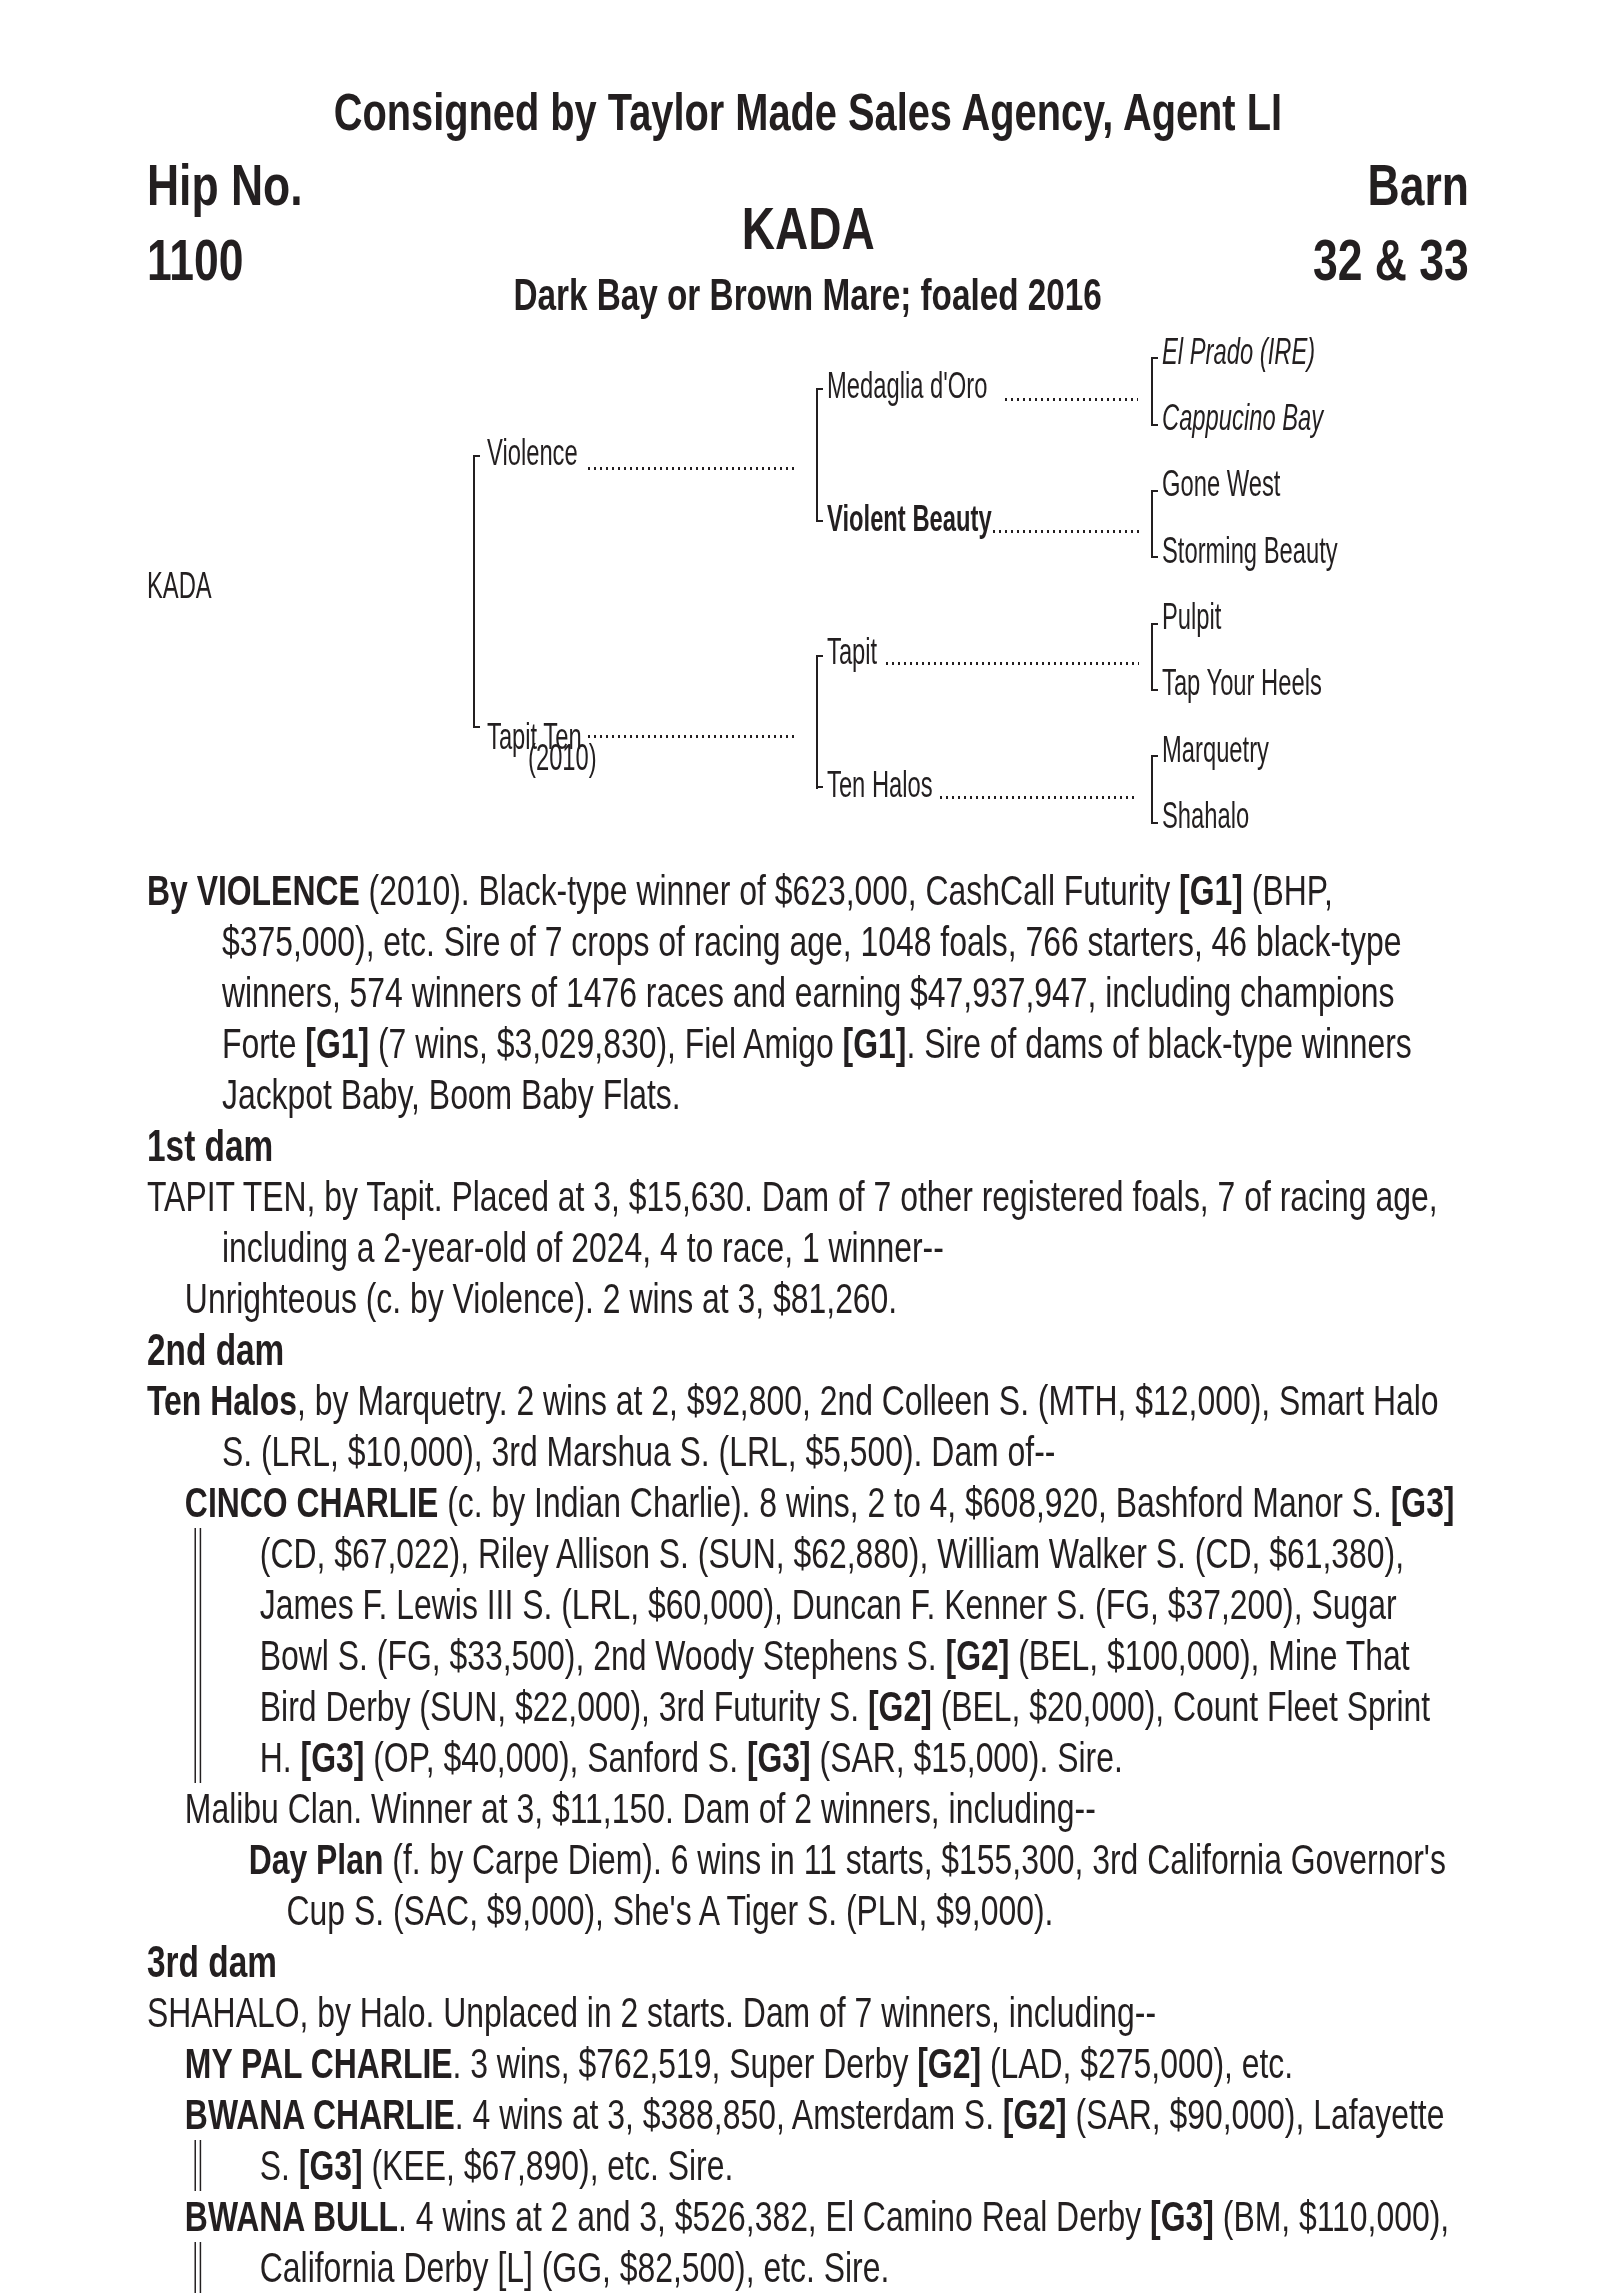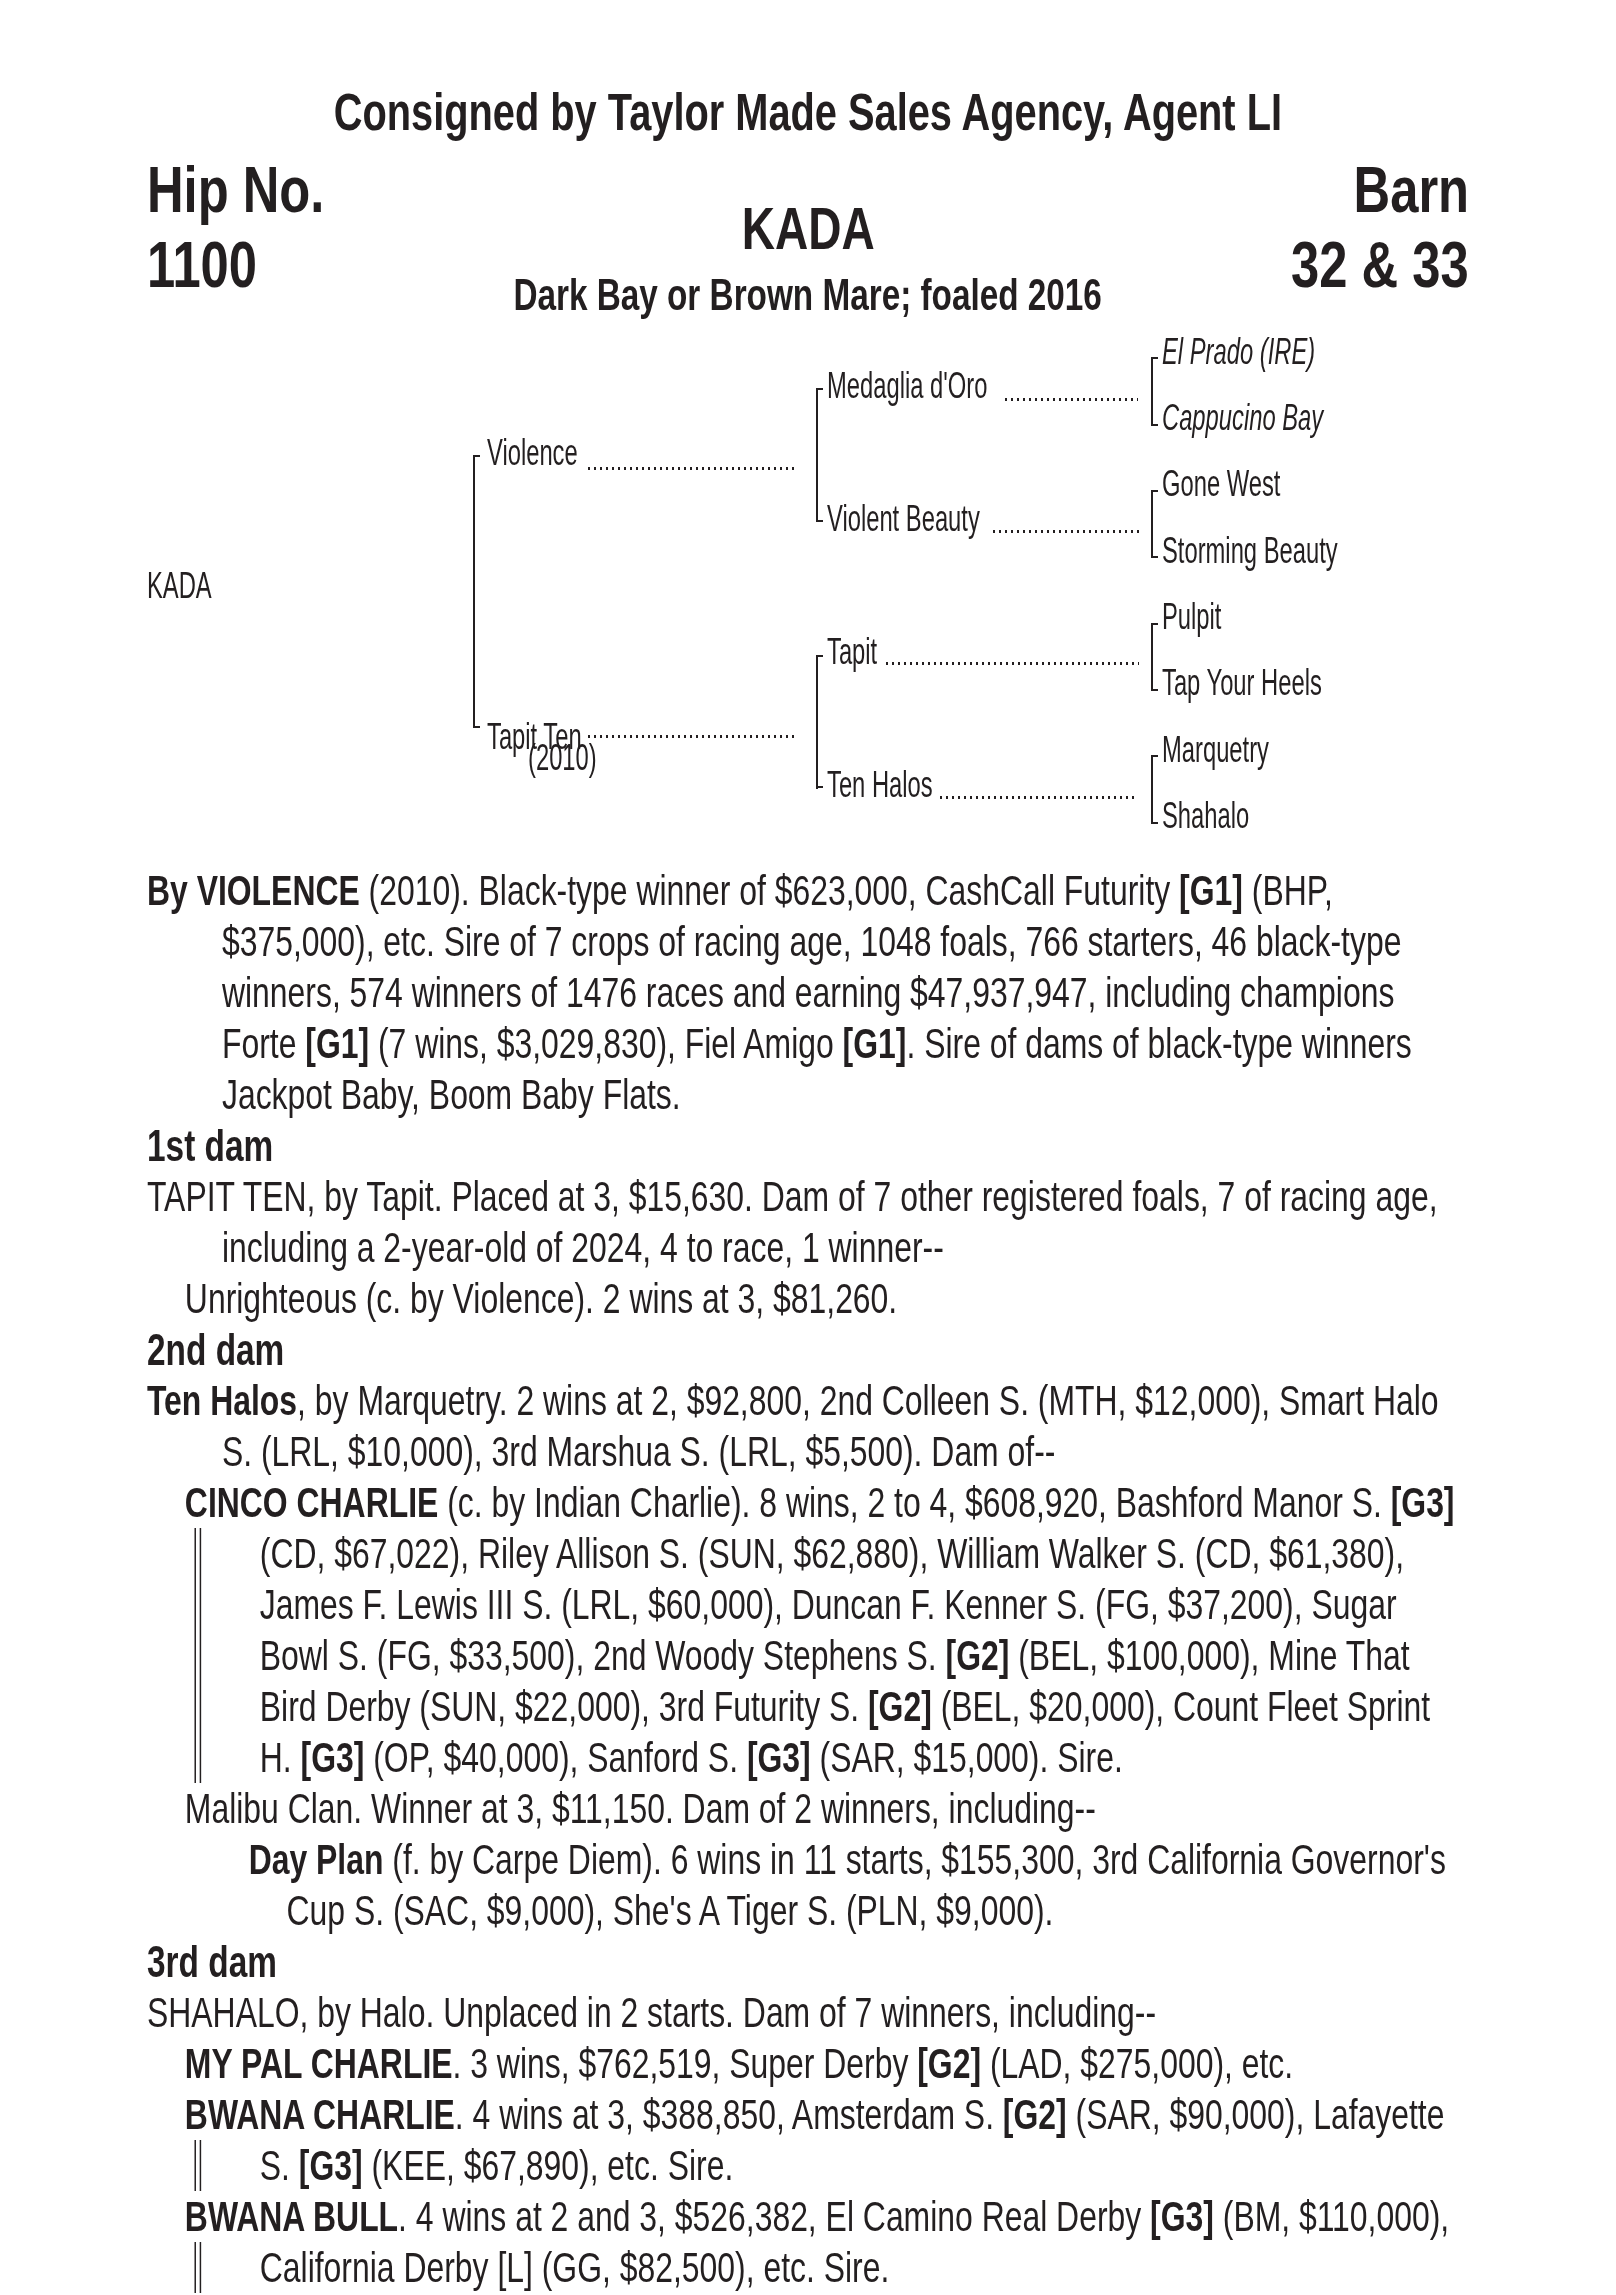--- a/index.html
+++ b/index.html
@@ -4,21 +4,21 @@
 <style>
   html, body { margin: 0; padding: 0; background: #ffffff; }
   body { width: 1616px; height: 3227px; position: relative; overflow: hidden; color: #231f20;
          font-family: "Liberation Sans", sans-serif; }
   .abs { position: absolute; white-space: nowrap; }
   .b { font-weight: bold; }
 
   
   #consignor { left: 0; width: 1616px; top: 83px; text-align: center; font-size: 51px; font-weight: bold; }
   #consignor span { display: inline-block; transform: scaleX(0.78); transform-origin: center top; }
-  .hdr { font-size: 65px; font-weight: bold; }
+  .hdr { font-size: 57px; font-weight: bold; }
   .hdr span { display: inline-block; transform: scaleX(0.78); }
   #hip-label { left: 147px; top: 152px; } #hip-label span { transform-origin: left top; }
   #hip-no { left: 147px; top: 227px; text-decoration: underline; } #hip-no span { transform-origin: left top; }
   #barn-label { right: 147px; top: 152px; } #barn-label span { transform-origin: right top; }
   #barn-no { right: 147px; top: 227px; } #barn-no span { transform-origin: right top; }
   #horse-name { left: 0; width: 1616px; top: 195px; text-align: center; font-size: 59px; font-weight: bold; }
   #horse-name span { display: inline-block; transform: scaleX(0.78); transform-origin: center top; }
   #description { left: 0; width: 1616px; top: 269px; text-align: center; font-size: 45px; font-weight: bold; }
   #description span { display: inline-block; transform: scaleX(0.74); transform-origin: center top; }
 
@@ -65,21 +65,21 @@
 
   <div class="line" style="left:816px; top:388px; width:1.8px; height:134px;"></div>
   <div class="line" style="left:816px; top:388px; width:7.3px; height:1.8px;"></div>
   <div class="line" style="left:816px; top:520px; width:7.3px; height:1.8px;"></div>
   <div class="line" style="left:816px; top:655px; width:1.8px; height:134px;"></div>
   <div class="line" style="left:816px; top:655px; width:7.3px; height:1.8px;"></div>
   <div class="line" style="left:816px; top:786px; width:7.3px; height:1.8px;"></div>
 
   <div class="abs ped" style="left:827px; top:365px;"><span class="t">Medaglia d'Oro</span></div>
   <div class="dots" style="left:1005px; top:398px; width:133px;"></div>
-  <div class="abs ped" style="left:827px; top:498px;"><span class="t">Violent Beauty</span></div>
+  <div class="abs ped" style="left:827px; top:498px;font-weight:bold;"><span class="t">Violent Beauty</span></div>
   <div class="dots" style="left:993px; top:530px; width:146px;"></div>
   <div class="abs ped" style="left:827px; top:631px;"><span class="t">Tapit</span></div>
   <div class="dots" style="left:886px; top:662px; width:253px;"></div>
   <div class="abs ped" style="left:827px; top:764px;"><span class="t">Ten Halos</span></div>
   <div class="dots" style="left:940px; top:796px; width:198px;"></div>
 
   <div class="line" style="left:1151px; top:357px; width:1.8px; height:68px;"></div>
   <div class="line" style="left:1151px; top:357px; width:7.3px; height:1.8px;"></div>
   <div class="line" style="left:1151px; top:424px; width:7.3px; height:1.8px;"></div>
   <div class="line" style="left:1151px; top:490px; width:1.8px; height:68px;"></div>

